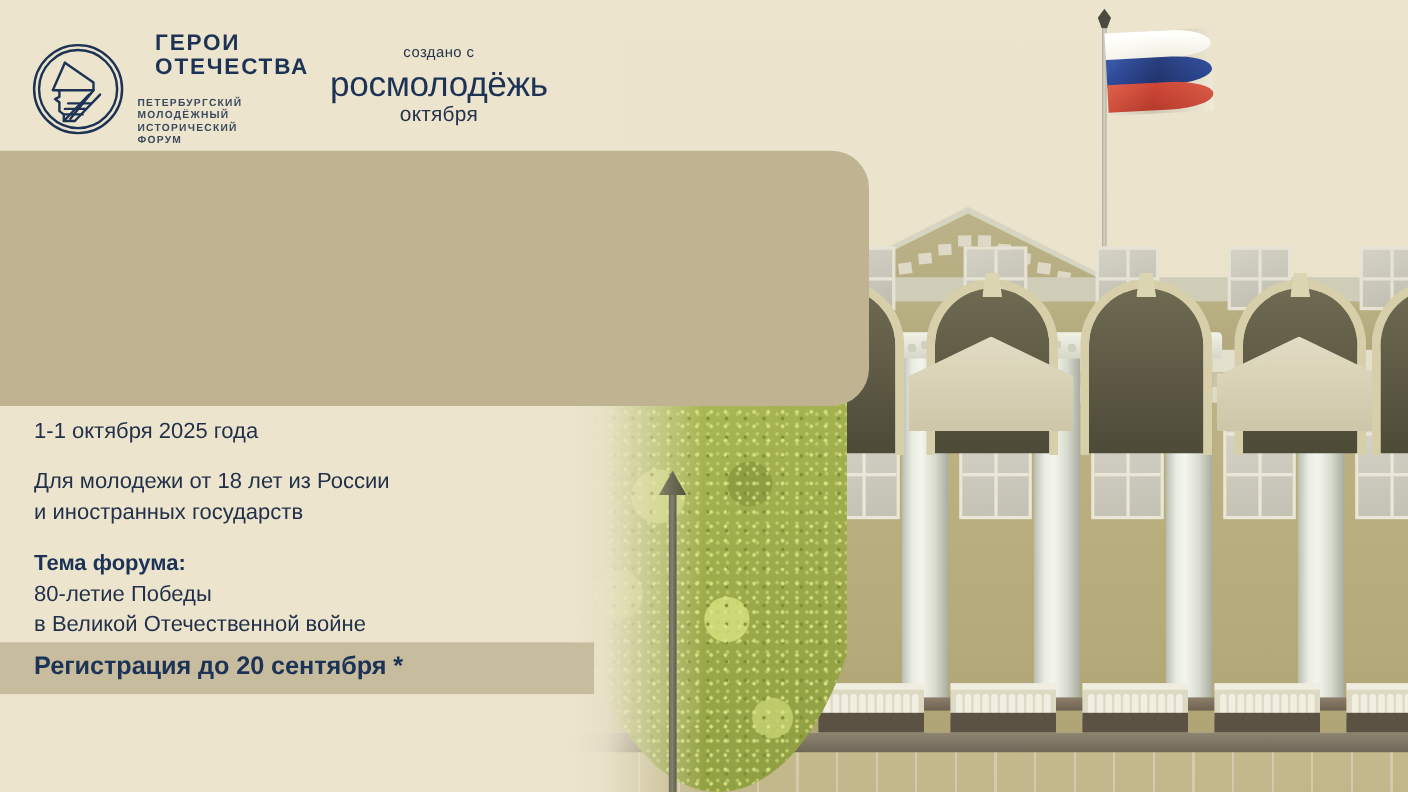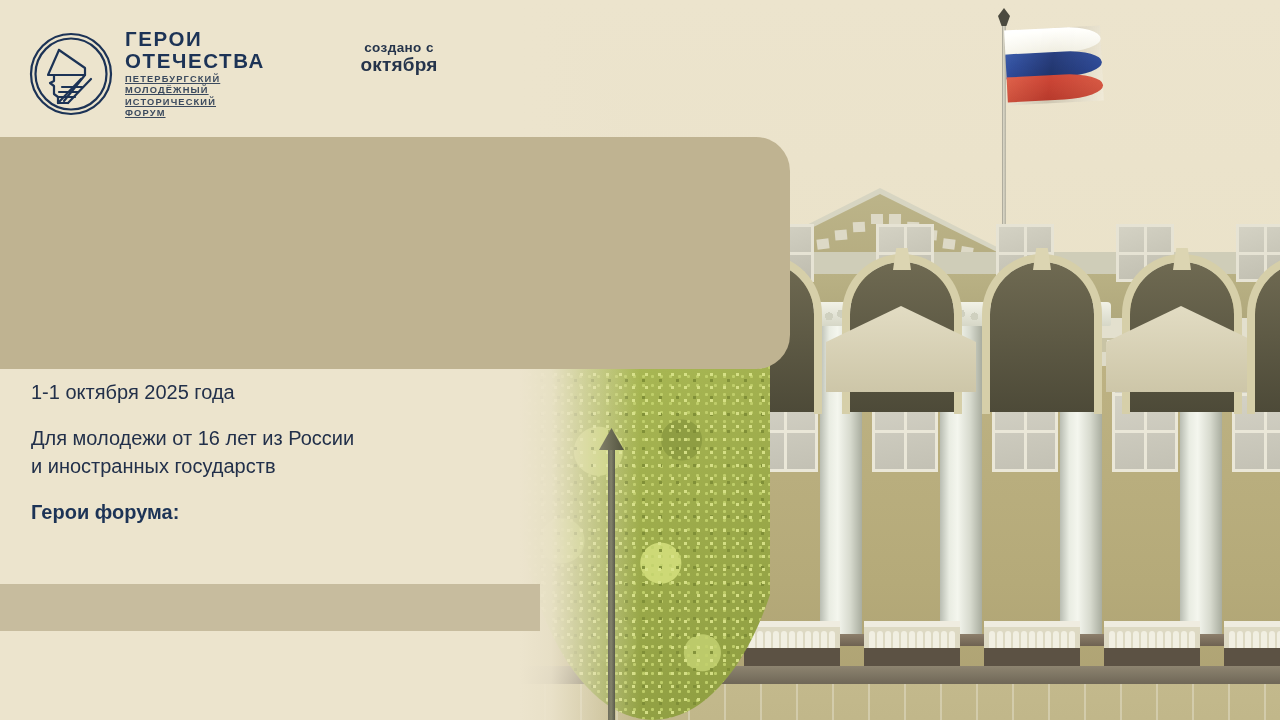--- a/index.html
+++ b/index.html
@@ -270,27 +270,27 @@
     position:absolute;left:31px;top:645px;
     font-size:16.5px;font-style:italic;color:#27364f;
   }
 
   
   .logo-lock{position:absolute;left:28px;top:28px;display:flex;align-items:center;gap:11px;}
   .mark{width:86px;height:86px;flex:0 0 auto;}
   .logo-words{display:flex;flex-direction:column;justify-content:center;}
   .logo-main{
     color:#1c3356;font-weight:700;font-size:20.5px;line-height:22px;
-    letter-spacing:1.6px;white-space:pre-line;
+    letter-spacing:1.6px;white-space:pre-line;margin-left:16px;
   }
   .logo-sub{
-    margin-top:2px;color:#3b4a5e;font-size:9.3px;line-height:11.4px;
-    letter-spacing:1.15px;white-space:pre-line;font-weight:600;text-decoration:underline;
-  }
-  .rm-lock{position:absolute;left:288px;top:40px;text-align:center;width:222px;font-weight:bold;}
+    margin-top:16px;color:#3b4a5e;font-size:9.3px;line-height:11.4px;
+    letter-spacing:1.15px;white-space:pre-line;font-weight:600;
+  }
+  .rm-lock{position:absolute;left:288px;top:40px;text-align:center;width:222px;}
   .rm-top{font-size:13.5px;color:#25344b;letter-spacing:.4px;}
   .rm-main{
     font-size:32px;color:#1c3356;letter-spacing:-.3px;line-height:38px;margin-top:2px;
   }
   .rm-bot{font-size:19px;color:#25344b;letter-spacing:.2px;margin-top:-1px;}
 </style>
 </head>
 <body>
 
 <div class="poster">
@@ -577,26 +577,29 @@
     <div class="lamp-post"></div>
     <div class="lamp-head"></div>
 
     <div class="photo-feather"></div>
   </div>
 
   <div class="head-panel"></div>
 
   <div class="info">
     <div class="dates">1-1 октября 2025 года</div>
-    <div class="aud">Для молодежи от 16 лет из России
+    <div class="aud">Для молодежи от 18 лет из России
 и иностранных государств</div>
-    <div class="topic-l">Герои форума:</div>
+    <div class="topic-l">Тема форума:</div>
+    <div class="topic-v">80-летие Победы
+в Великой Отечественной войне</div>
   </div>
 
   <div class="reg-band"></div>
+  <div class="reg-text">Регистрация до 20 сентября *</div>
 
   <div class="logo-lock">
     <svg class="mark" viewBox="0 0 86 86">
       <g fill="none" stroke="#1c3356" stroke-width="2.2" stroke-linejoin="round" stroke-linecap="round">
         <circle cx="43" cy="43" r="40"></circle>
         <circle cx="43" cy="43" r="35.5"></circle>
         <path d="M31 19 L20 44 L26 44 L26 50 L22 52 L26 55 L26 63 L30 66 L30 72 L40 72"></path>
         <path d="M31 19 L57 37 L57 44 L24.5 44"></path>
         <path d="M57 44 L36 70"></path>
         <path d="M34 56 L54 56"></path>
@@ -611,16 +614,17 @@
 ОТЕЧЕСТВА</div>
       <div class="logo-sub">ПЕТЕРБУРГСКИЙ
 МОЛОДЁЖНЫЙ
 ИСТОРИЧЕСКИЙ
 ФОРУМ</div>
     </div>
   </div>
 
   <div class="rm-lock">
     <div class="rm-top">создано с</div>
+    <div class="rm-main">росмолодёжь</div>
     <div class="rm-bot">октября</div>
   </div>
 
 </div>
 
 </body></html>

